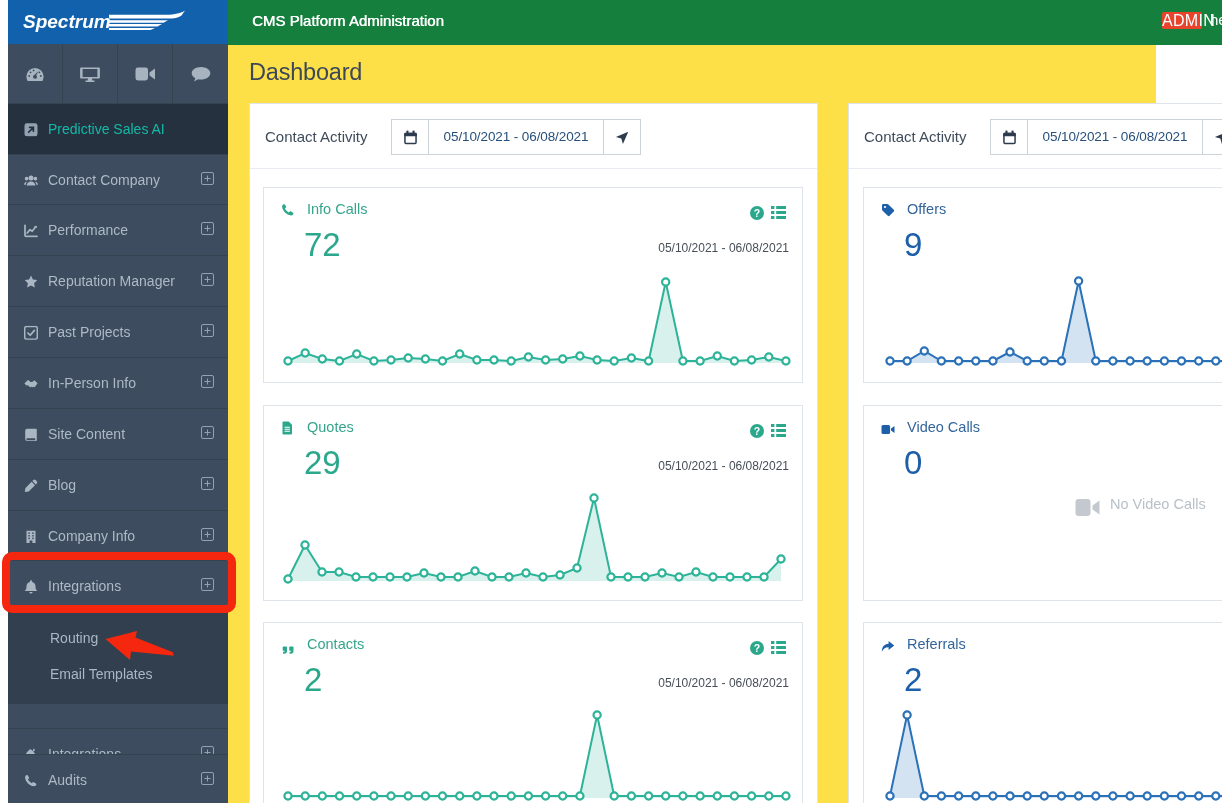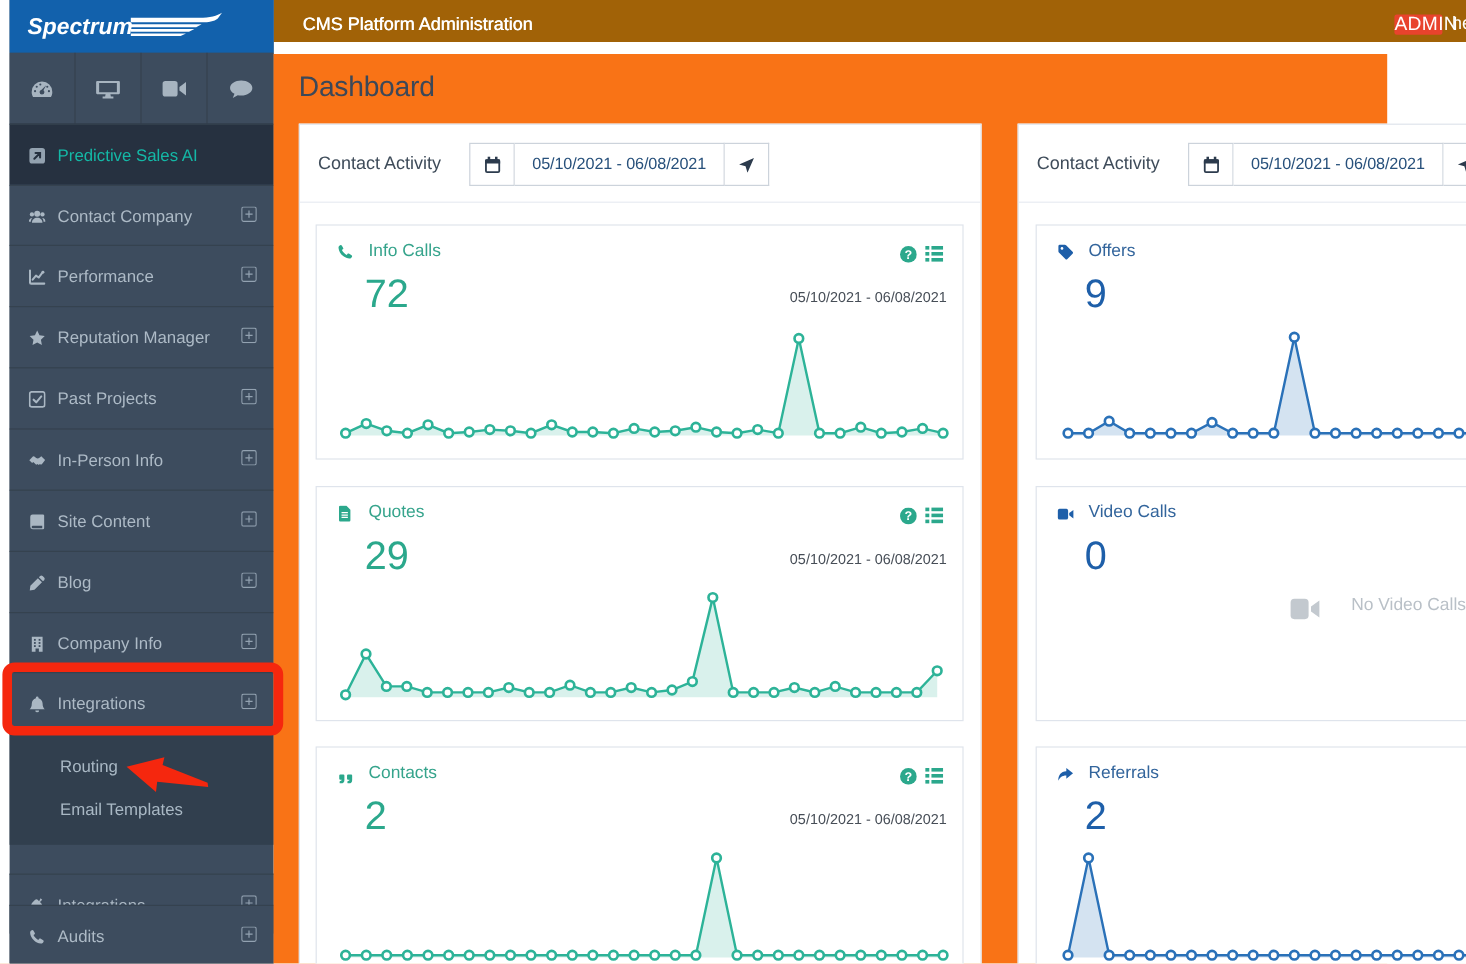--- a/index.html
+++ b/index.html
@@ -9,25 +9,25 @@
 #iconbar .cell:last-child{border-right:none}
 .mi{position:absolute;left:8px;width:220px;background:#3d4c5e;border-top:1px solid #35424f;color:#adbac6;font-size:14px}
 .mi .mlabel{position:absolute;left:40px;top:50%;transform:translateY(-50%)}
 .mi .mic{position:absolute;left:14px;top:50%;transform:translateY(-50%);width:18px;text-align:center;color:#aab7c3}
 .mi .mic svg{fill:currentColor;vertical-align:middle}
 .mi .exp{position:absolute;right:14px;top:50%;transform:translateY(-50%);color:#93a2b1}
 .mi.active{background:#263140;color:#14b8a6}
 .mi.active .mic{color:#93a2b0}
 #submenu{position:absolute;left:8px;top:611px;width:220px;height:93px;background:#313f4e;border-top:1px solid #35424f}
 #submenu .sub{position:absolute;left:42px;color:#a9b8c4;font-size:14px}
-#header{position:absolute;left:228px;top:0;width:994px;height:35px;background:#a16207}
+#header{position:absolute;left:228px;top:0;width:994px;height:45px;background:#15803d}
 #header .title{position:absolute;left:24px;top:12px;color:#fff;font-size:15px;font-weight:400;text-shadow:0.5px 0 0 #fff}
 #admin{position:absolute;left:934px;top:12px;width:40px;height:17px;background:#e8432d;border-radius:2px;color:#fff;font-size:16px;font-weight:400;line-height:17px;letter-spacing:.3px}
 #hello{position:absolute;left:982px;top:11px;color:#fff;font-size:15px}
-#main{position:absolute;left:228px;top:45px;width:928px;height:758px;background:#f97316}
+#main{position:absolute;left:228px;top:45px;width:928px;height:758px;background:#fde047}
 #dash{position:absolute;left:21px;top:14px;font-size:23.5px;letter-spacing:-0.2px;color:#3c4858}
 .card{position:absolute;top:58px;width:569px;height:770px;background:#fff;border:1px solid #dfe4ec}
 .chead{position:absolute;left:0;top:0;width:100%;height:65px;border-bottom:1px solid #e8ecf2}
 .clabel{position:absolute;left:15px;top:24px;font-size:15px;color:#3f4c5a}
 .igroup{position:absolute;top:15px;height:36px;display:flex}
 .addon{width:38px;height:36px;background:#fff;border:1px solid #ccd3db;display:flex;align-items:center;justify-content:center}
 .dinput{width:175px;height:36px;background:#fff;border:1px solid #ccd3db;border-left:none;color:#27507b;font-size:13.5px;letter-spacing:-0.1px;text-align:center;line-height:34px}
 .addon2{width:37px;height:36px;background:#fff;border:1px solid #ccd3db;border-left:none;display:flex;align-items:center;justify-content:center}
 .dselect{width:162px;height:36px;background:#fff;border:1px solid #ccd3db;border-left:none;color:#27507b;font-size:15px;line-height:34px;padding-left:12px;position:relative}
 .dselect svg{position:absolute;right:13px;top:13px}
@@ -36,21 +36,21 @@
 .pic svg{fill:currentColor}
 .plabel{position:absolute;left:43px;top:13px;font-size:14.5px}
 .pnum{position:absolute;left:40px;top:45px;font-size:33px;line-height:24px}
 .phelp{position:absolute;right:16px;top:15px}
 .phelp svg{fill:currentColor;vertical-align:middle}
 .lgap{display:inline-block;width:7px}
 .pdate{position:absolute;right:13px;top:53px;font-size:12px;color:#474e57}
 .chart{position:absolute;left:0;top:0}
 #novid{position:absolute;left:211px;top:90px;color:#b9c0c7}
 #novid svg{fill:#c3c9cf;vertical-align:middle}
-#novid span{font-size:14.5px;margin-left:25px;vertical-align:middle;position:relative;top:-4px}
+#novid span{font-size:14.5px;margin-left:9px;vertical-align:middle;position:relative;top:-4px}
 #redrect{position:absolute;left:2px;top:552px;width:234px;height:61px;border:8px solid #f5270e;border-radius:10px;z-index:50}
 #arrow{position:absolute;left:95px;top:620px;z-index:51}
 </style></head><body>
 <div id="header">
     <span class="title">CMS Platform Administration</span>
     <span id="admin">ADMIN</span>
     <span id="hello">he</span>
   </div>
 <div id="sidebar"></div>
 <div id="logo"><svg width="220" height="44" viewBox="0 0 220 44">

